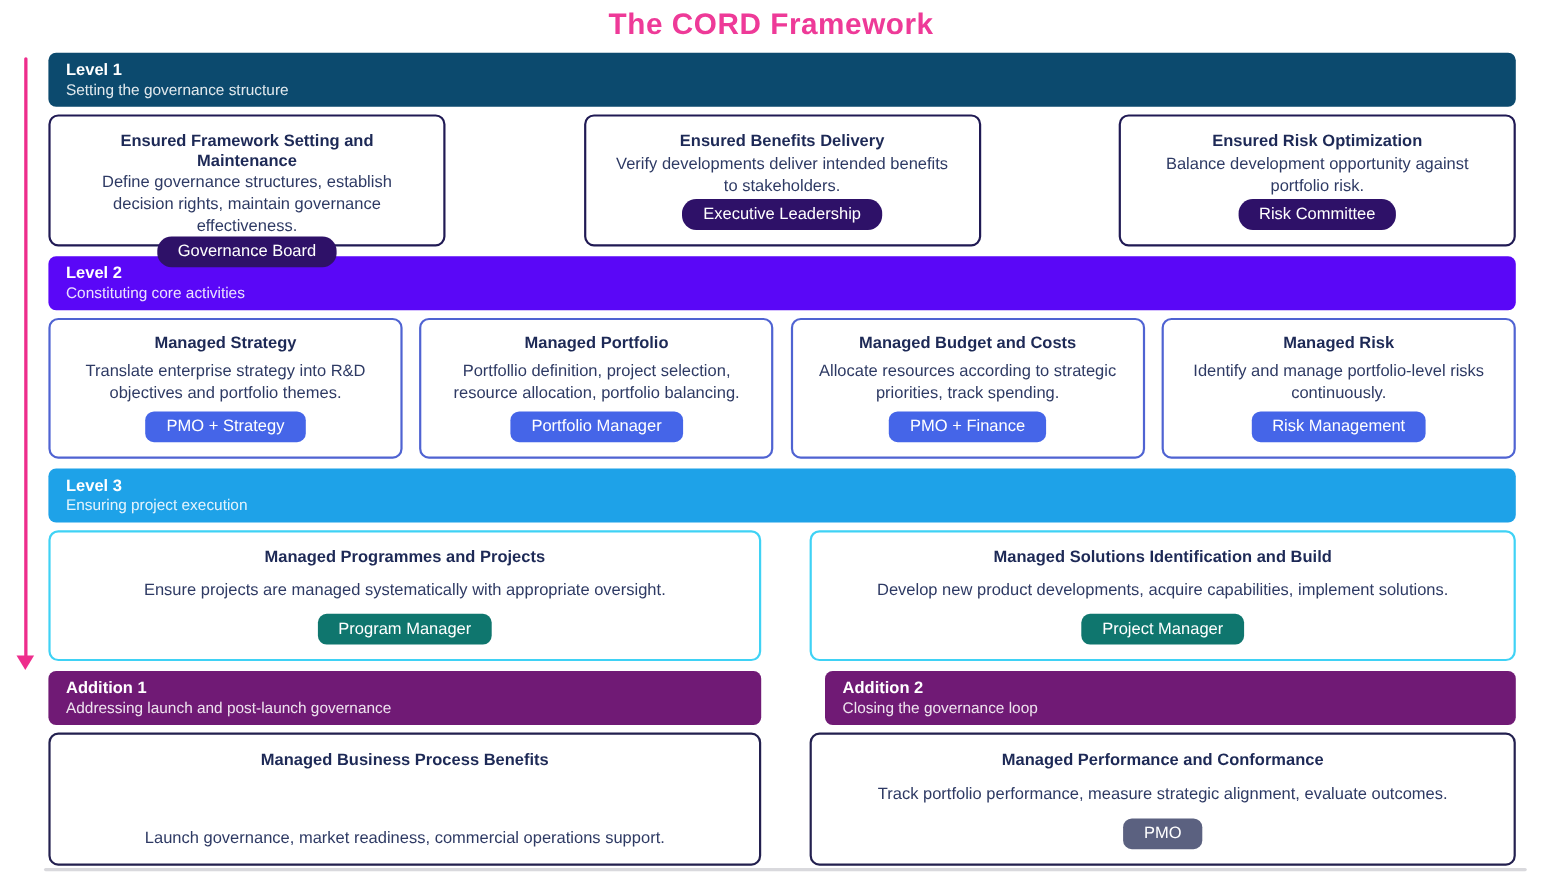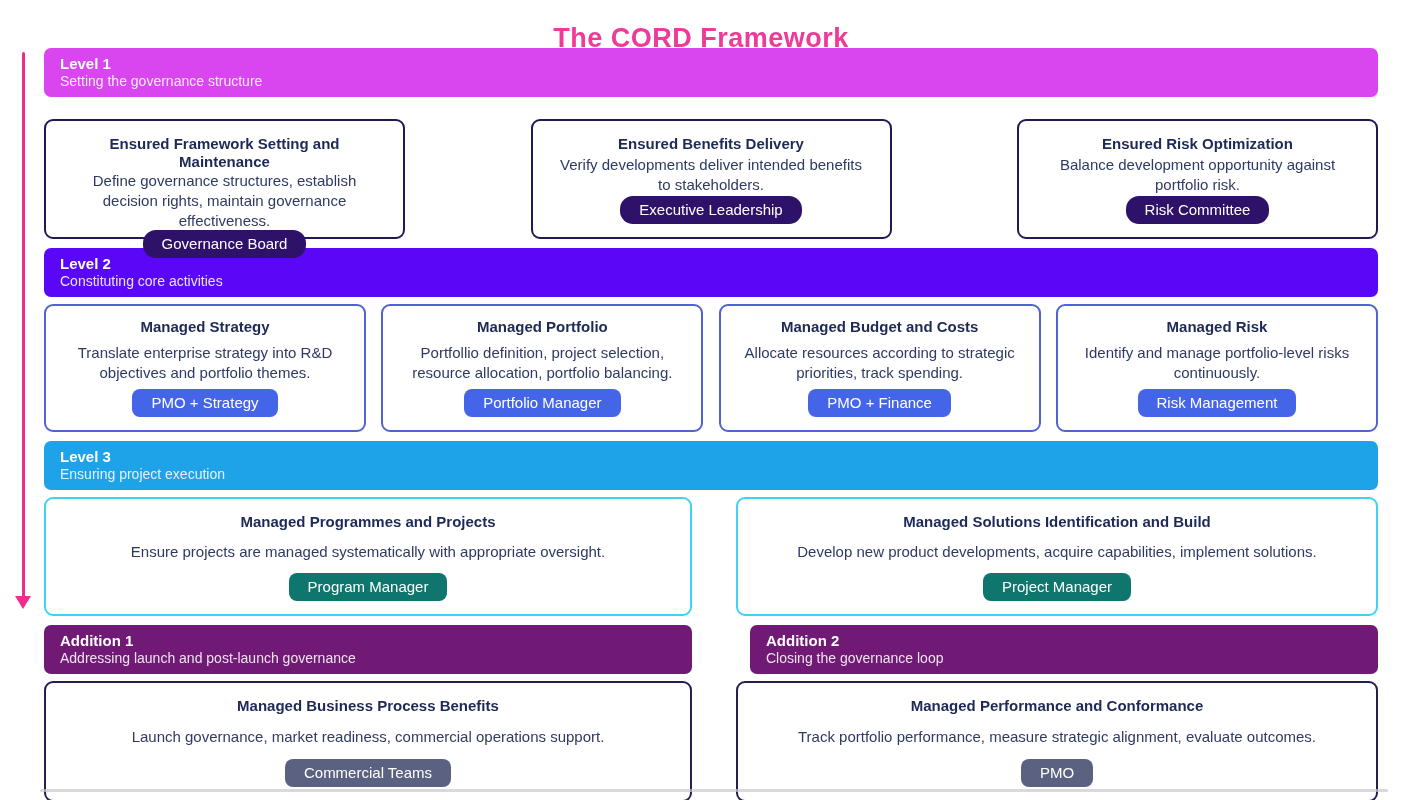--- a/index.html
+++ b/index.html
@@ -9,21 +9,21 @@
     font-family: "Liberation Sans", "DejaVu Sans", sans-serif;
     position: relative;
     overflow: hidden;
   }
   .page-title {
     text-align: center;
     font-size: 27px;
     font-weight: 800;
     color: #ee3a98;
     letter-spacing: 0.5px;
-    padding-top: 23px;
+    padding-top: 7px;
     height: 48px;
   }
   .flow-arrow {
     position: absolute;
     left: 15px; top: 52px;
     width: 17px; height: 558px;
   }
   .arrow-line {
     position: absolute;
     left: 7px; top: 0;
@@ -46,41 +46,41 @@
   }
   .banner {
     border-radius: 7px;
     color: #ffffff;
     padding: 7px 16px 8px 16px;
     height: 49px;
     margin-bottom: 7px;
   }
   .banner-title { font-size: 15px; font-weight: 700; line-height: 1.2; }
   .banner-subtitle { font-size: 14px; font-weight: 400; color: rgba(255,255,255,0.88); line-height: 1.25; }
-  .banner-l1 { background: #d946ef; }
+  .banner-l1 { background: #0c4a6e; }
   .banner-l2 { background: #5a07f7; }
   .banner-l3 { background: #1ea2e8; }
   .banner-add { background: #701a75; width: 648px; margin-bottom: 7px; }
   .banner-add.second { width: 628px; }
   .row {
     display: flex;
     justify-content: space-between;
     margin-bottom: 9px;
   }
   .card {
     background: #ffffff;
     border-radius: 9px;
     text-align: center;
     display: flex;
     flex-direction: column;
     align-items: center;
     justify-content: space-between;
     padding: 14px 16px 13px 16px;
   }
-  .card-l1 { border: 2px solid #201a54; width: 361px; height: 120px; margin-top: 15px; }
+  .card-l1 { border: 2px solid #201a54; width: 361px; height: 120px; }
   .card-l2 { border: 2px solid #4f63d2; width: 322px; height: 128px; padding-top: 12px; }
   .card-l3 { border: 2px solid #3fd2f5; width: 648px; height: 119px; }
   .card-l3.second { width: 642px; }
   .card-add { border: 2px solid #23204f; width: 648px; height: 121px; }
   .card-add.second { width: 642px; }
   .card-title { font-size: 15px; font-weight: 700; color: #1d2956; line-height: 1.2; }
   .card-body { font-size: 15px; color: #2e3a64; line-height: 1.32; padding: 0 4px; }
   .badge {
     color: #ffffff;
     font-size: 15px;
@@ -186,21 +186,20 @@
     </div>
     <div class="banner banner-add second">
       <div class="banner-title">Addition 2</div>
       <div class="banner-subtitle">Closing the governance loop</div>
     </div>
   </div>
   <div class="row">
     <div class="card card-add">
       <div class="card-title">Managed Business Process Benefits</div>
       <div class="card-body">Launch governance, market readiness, commercial operations support.</div>
-      <div class="badge badge-add">Commercial Teams</div>
     </div>
     <div class="card card-add second">
       <div class="card-title">Managed Performance and Conformance</div>
       <div class="card-body">Track portfolio performance, measure strategic alignment, evaluate outcomes.</div>
       <div class="badge badge-add">PMO</div>
     </div>
   </div>
 
 </div>
 

